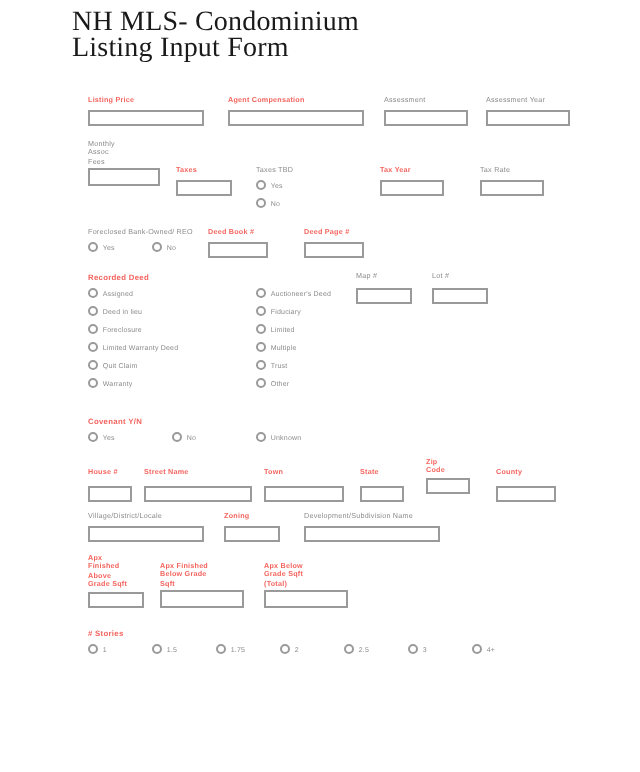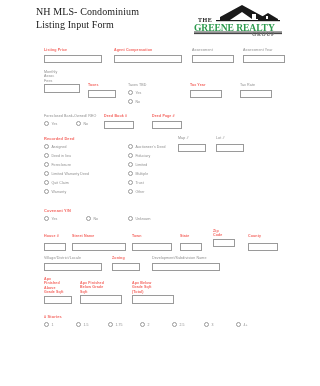--- a/index.html
+++ b/index.html
@@ -9,21 +9,21 @@
     font-family:"Liberation Sans", sans-serif;
     overflow:hidden;
     position:relative;
   }
   .page{position:absolute;left:0;top:0;width:298px;height:386px;background:#fff;}
 
   
   .header{position:absolute;left:36px;top:6px;right:8px;height:36px;}
   .title{
     font-family:"Liberation Serif", serif;
-    font-size:10px;line-height:12.6px;color:#1a1a1a;
+    font-size:14px;line-height:12.6px;color:#1a1a1a;
     letter-spacing:.1px;white-space:pre-line;font-weight:400;
   }
   .logo{position:absolute;right:8px;top:3px;width:104px;height:34px;}
   .logo svg{display:block;}
 
   
   .lbl{
     font-size:3.6px;line-height:4.3px;letter-spacing:.12px;
     white-space:pre-line;font-weight:bold;
   }
@@ -48,37 +48,20 @@
 </head>
 <body>
 
 <div class="page">
 
   <div class="header">
     <div class="title">NH MLS- Condominium
 Listing Input Form</div>
   </div>
 
-  <div class="logo">
-    <svg width="104" height="34" viewBox="0 0 104 34" xmlns="http://www.w3.org/2000/svg">
-
-      <g>
-        <path d="M34 14 L56 2 L78 14 L78 16 L70 16 L70 11 L66 11 L66 16 L56 9 L44 17 L34 17 Z" fill="#1a1a1a"></path>
-        <path d="M72 16 L82 10 L92 16 L92 18 L72 18 Z" fill="#1a1a1a"></path>
-        <rect x="80" y="13" width="2" height="3" fill="#ffffff"></rect>
-        <rect x="56" y="12" width="3" height="4" fill="#ffffff"></rect>
-        <rect x="30" y="17" width="64" height="1.2" fill="#1a1a1a"></rect>
-      </g>
-      <text x="12" y="19" font-family="Liberation Serif, serif" font-size="6" font-weight="bold" fill="#1a1a1a" letter-spacing="0.6">THE</text>
-      <text x="8" y="27.5" font-family="Liberation Serif, serif" font-size="9.6" font-weight="bold" fill="#2e9b4f" letter-spacing="-0.1">GREENE REALTY</text>
-      <rect x="8" y="28.6" width="88" height="0.9" fill="#1a1a1a"></rect>
-      <rect x="8" y="30.2" width="88" height="0.9" fill="#1a1a1a"></rect>
-      <text x="66" y="33.4" font-family="Liberation Serif, serif" font-size="5.4" font-weight="bold" fill="#6b6b6b" letter-spacing="0.7">GROUP</text>
-    </svg>
-  </div>
 
   <div class="fld" style="left:44px;top:48px;width:58px;">
     <div class="lbl red">Listing Price</div>
     <div class="box" style="margin-top:2.4px;width:58px;"></div>
   </div>
   <div class="fld" style="left:114px;top:48px;width:68px;">
     <div class="lbl red">Agent Compensation</div>
     <div class="box" style="margin-top:2.4px;width:68px;"></div>
   </div>
   <div class="fld" style="left:192px;top:48px;width:42px;">

